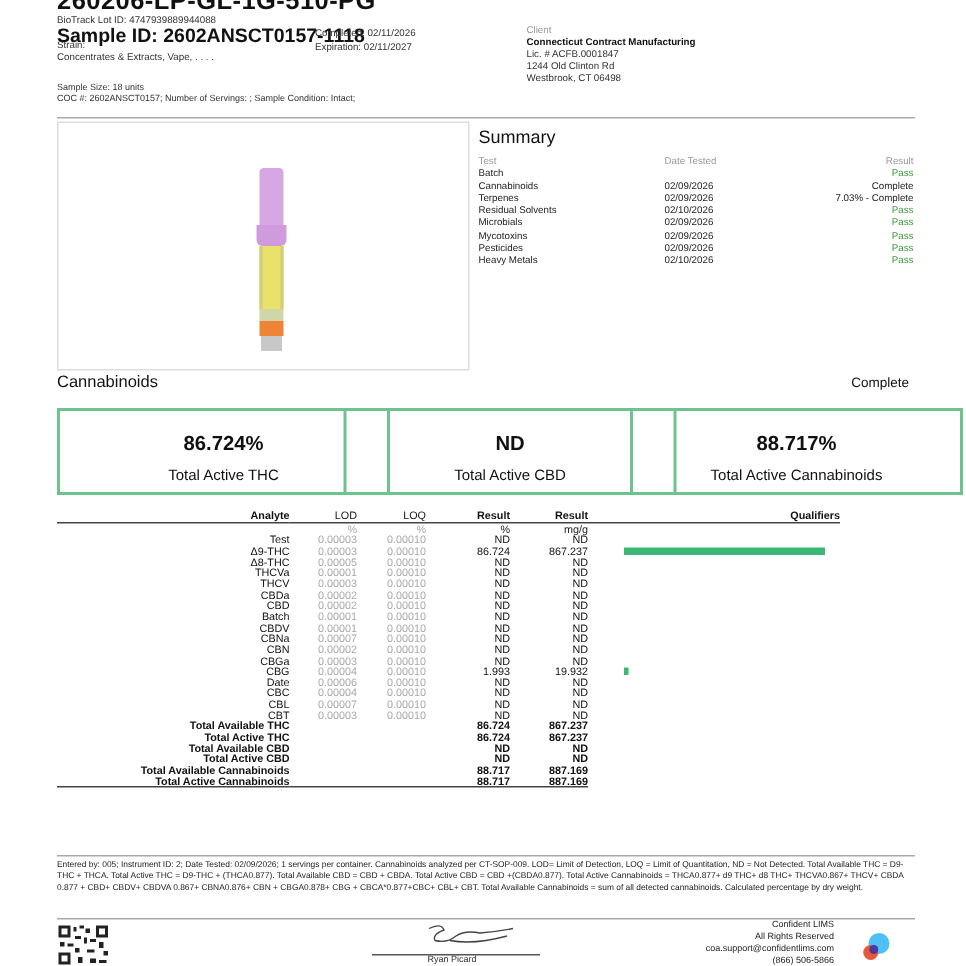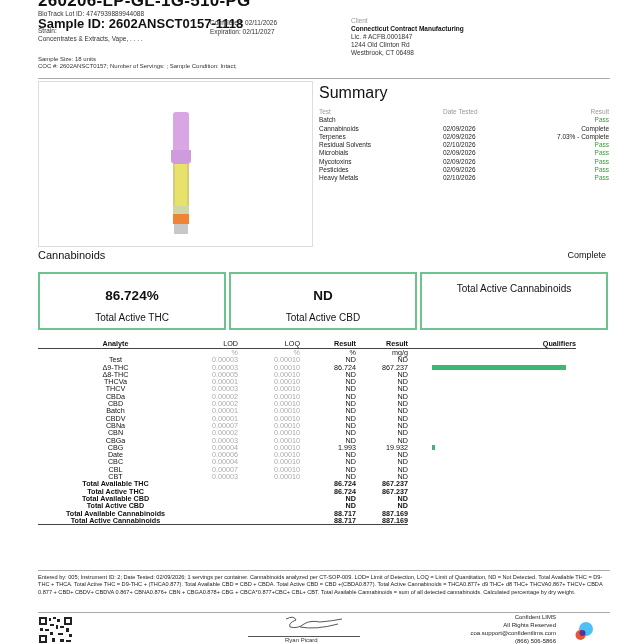--- a/index.html
+++ b/index.html
@@ -18,39 +18,39 @@
   .hr { background: #aaa; height: 1px; }
   .photo-box { left: 38px; top: 81px; width: 275px; height: 166px; border: 1px solid #ddd; background: #fff; }
   .cart { position: absolute; left: 131px; top: 30px; width: 22px; height: 128px; }
   .cart .tip { position: absolute; left: 3px; top: 0; width: 16px; height: 45px; background: #d7a6e3; border-radius: 3px 3px 2px 2px; }
   .cart .tip2 { position: absolute; left: 1px; top: 38px; width: 20px; height: 14px; background: #cf9bdd; border-radius: 0 0 4px 4px; }
   .cart .glass { position: absolute; left: 3px; top: 52px; width: 16px; height: 42px; background: #e8e26a; border-left: 2px solid #d3cc7a; border-right: 2px solid #d3cc7a; }
   .cart .band { position: absolute; left: 3px; top: 94px; width: 16px; height: 8px; background: #cfd7a8; }
   .cart .base { position: absolute; left: 3px; top: 102px; width: 16px; height: 10px; background: #f08436; }
   .cart .thread { position: absolute; left: 4px; top: 112px; width: 14px; height: 10px; background: #c8c8c8; }
   .summary { left: 319px; top: 84px; width: 290px; }
-  .summary h2 { font-size: 16px; font-weight: normal; color: #111; margin-bottom: 6px; }
+  .summary h2 { font-size: 12px; font-weight: normal; color: #111; margin-bottom: 6px; }
   .sum-head, .sum-row { display: flex; font-size: 6.5px; line-height: 8.3px; }
   .sum-head { color: #999; }
   .sum-row { color: #222; }
   .c-test { width: 124px; }
   .c-date { width: 80px; }
   .c-res { flex: 1; text-align: right; }
   .pass { color: #3a9a3a; }
   .cann-title { left: 38px; top: 249px; font-size: 11px; color: #111; }
   .cann-status { right: 38px; top: 250px; font-size: 9px; color: #111; }
-  .kpi { top: 272px; width: 188px; height: 58px; border: 2px solid #6cc38c; text-align: center; }
+  .kpi { top: 272px; width: 222px; height: 58px; border: 2px solid #6cc38c; text-align: center; }
   .kpi .v { font-size: 13.5px; font-weight: bold; margin-top: 14px; color: #111; }
   .kpi .l { font-size: 10px; margin-top: 9px; color: #111; }
   table.analytes { position: absolute; left: 38px; top: 339px; border-collapse: collapse; font-size: 7.2px; }
   table.analytes td, table.analytes th { padding: 0; line-height: 7.3px; white-space: nowrap; }
   table.analytes th { font-weight: bold; color: #111; border-bottom: 1px solid #444; line-height: 9px; }
-  .col-a { width: 155px; text-align: center; }
+  .col-a { width: 155px; text-align: right; }
   .col-lod { width: 45px; text-align: right; color: #aaa; font-weight: normal !important; }
-  .col-loq { width: 62px; text-align: right; color: #aaa; font-weight: normal !important; }
+  .col-loq { width: 46px; text-align: right; color: #aaa; font-weight: normal !important; }
   .col-r1 { width: 56px; text-align: right; }
   .col-r2 { width: 52px; text-align: right; }
   .col-q { width: 168px; text-align: right; padding-left: 14px !important; position: relative; }
   .units td { color: #aaa; }
   .units td.col-r1, .units td.col-r2 { color: #222; }
   .total td { font-weight: bold; }
   .last td { border-bottom: 1px solid #444; }
   .bar { position: absolute; top: 1.5px; height: 5px; background: #3bb873; }
   .footnote { left: 38px; top: 574px; width: 572px; font-size: 5.6px; line-height: 7.3px; color: #222; }
   .qr { left: 38px; top: 616px; width: 38px; height: 28px; }
@@ -154,20 +154,21 @@
 
 <div class="abs kpi" style="left:38px;">
   <div class="v">86.724%</div>
   <div class="l">Total Active THC</div>
 </div>
 <div class="abs kpi" style="left:229px;">
   <div class="v">ND</div>
   <div class="l">Total Active CBD</div>
 </div>
 <div class="abs kpi" style="left:420px;">
+  <div class="v">88.717%</div>
   <div class="l">Total Active Cannabinoids</div>
 </div>
 
 <table class="analytes">
   <thead>
     <tr>
       <th class="col-a">Analyte</th>
       <th class="col-lod">LOD</th>
       <th class="col-loq">LOQ</th>
       <th class="col-r1">Result</th>

